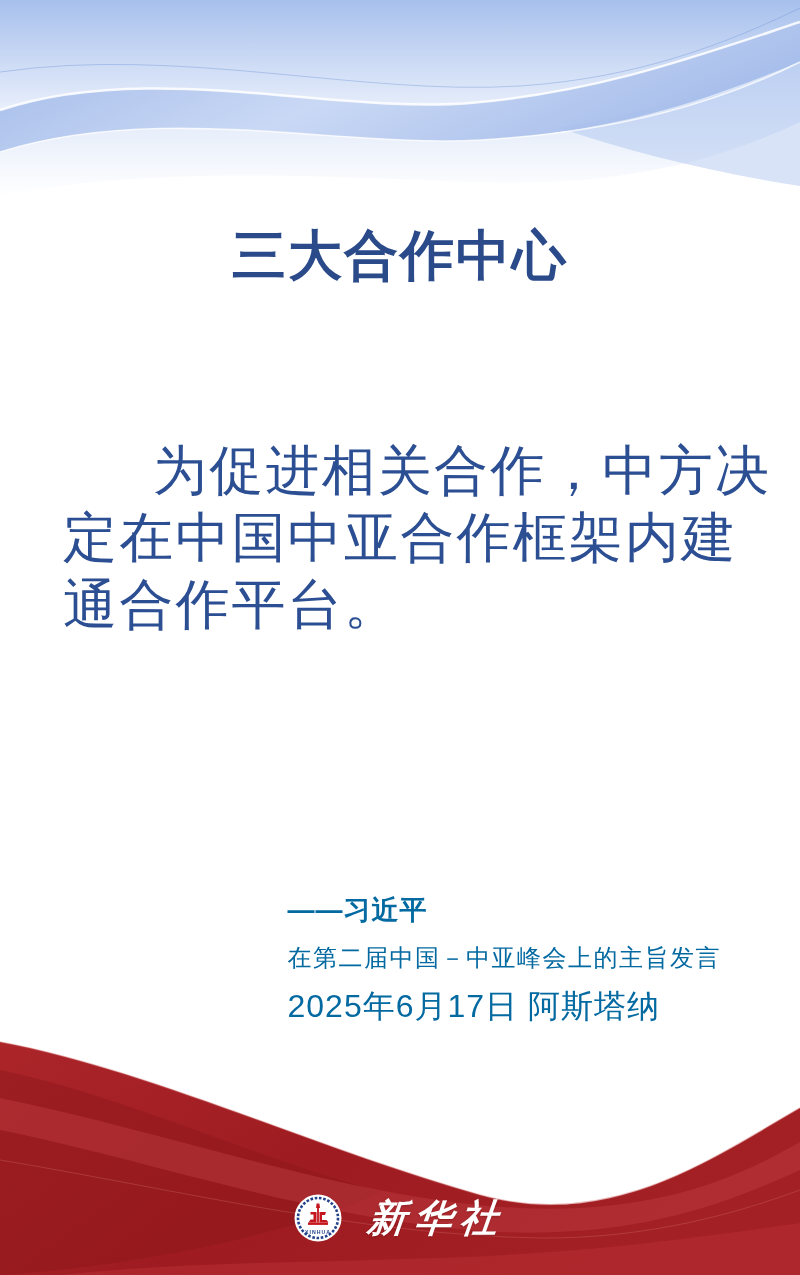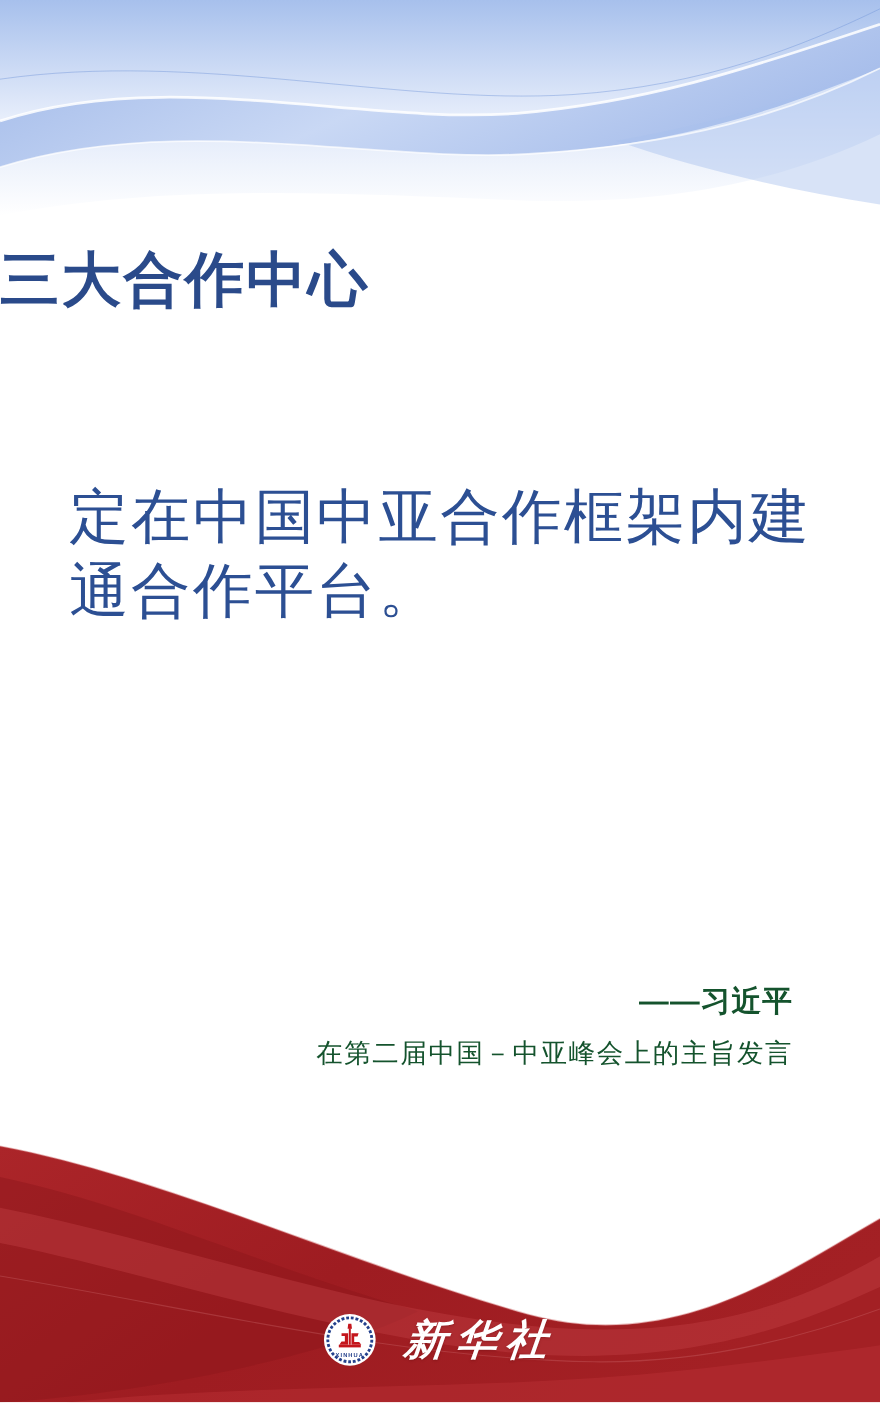--- a/index.html
+++ b/index.html
@@ -4,32 +4,32 @@
 <style>
   html,body{margin:0;padding:0;background:#ffffff;}
   .poster{
     position:relative;width:800px;height:1275px;background:#ffffff;
     overflow:hidden;font-family:"Liberation Sans",sans-serif;
   }
   svg{display:block;}
   .top-wave{position:absolute;top:0;left:0;}
   .bottom-wave{position:absolute;top:1040px;left:0;}
   .title{
-    position:absolute;top:222px;left:0;width:800px;
+    position:absolute;top:222px;left:0;width:800px;text-align:center;
     color:#2A4A8A;font-size:54px;font-weight:700;line-height:66px;letter-spacing:2px;
   }
   .quote{
     position:absolute;top:437px;left:63px;width:680px;
     color:#2C4F93;font-size:54px;font-weight:500;line-height:67px;letter-spacing:2.2px;
     white-space:nowrap;
   }
   .quote .indent{padding-left:90px;}
   .attr{
-    position:absolute;top:886px;right:79px;text-align:right;
-    color:#14532d;font-weight:500;
+    position:absolute;top:886px;right:79px;text-align:left;
+    color:#0369a1;font-weight:500;
   }
   .attr .sig{font-size:27px;line-height:48px;letter-spacing:1px;font-weight:600;}
   .attr .src{font-size:24px;line-height:48px;letter-spacing:1.5px;}
   .attr .date{font-size:32px;line-height:49px;letter-spacing:1px;}
   .footer{
     position:absolute;top:1188px;left:0;width:800px;height:60px;
     display:flex;align-items:center;justify-content:center;z-index:3;
   }
   .logo-badge{flex:0 0 auto;margin-right:26px;}
   .agency{
@@ -68,27 +68,29 @@
     <path d="M0 110 C150 60 330 114 470 103 C600 92 700 55 800 22" stroke="#ffffff" stroke-width="2.5" fill="none" opacity="0.85"></path>
     <path d="M0 152 C160 102 340 148 480 140 C620 132 720 102 800 62" stroke="#ffffff" stroke-width="1.6" fill="none" opacity="0.7"></path>
     <path d="M0 72 C180 46 360 96 520 86 C640 78 730 42 800 8" stroke="#6f93d8" stroke-width="0.8" fill="none" opacity="0.5"></path>
   </svg>
 
   <div class="title">
     <div>三大合作中心</div>
   </div>
 
   <div class="quote">
+    <div class="indent">为促进相关合作，中方决</div>
     <div>定在中国中亚合作框架内建</div>
     <div>通合作平台。</div>
   </div>
 
   <div class="attr">
     <div class="sig">——习近平</div>
     <div class="src">在第二届中国－中亚峰会上的主旨发言</div>
+    <div class="date">2025年6月17日 阿斯塔纳</div>
   </div>
 
   <svg class="bottom-wave" width="800" height="235" viewBox="0 0 800 235">
     <defs>
       <linearGradient id="bg1" x1="0" y1="0" x2="1" y2="0.4">
         <stop offset="0" stop-color="#AB2529"></stop>
         <stop offset="0.5" stop-color="#9E1C21"></stop>
         <stop offset="1" stop-color="#A32024"></stop>
       </linearGradient>
     </defs>

